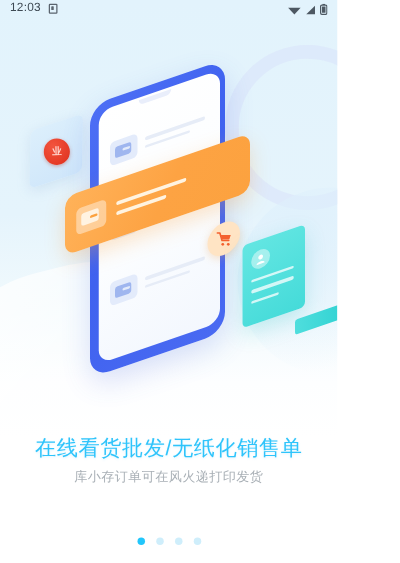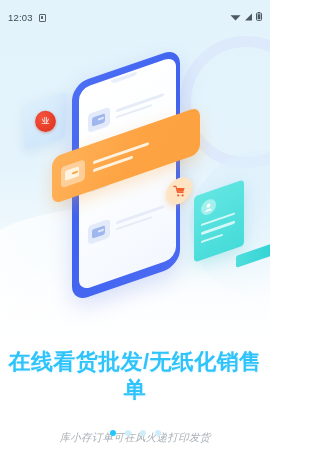--- a/index.html
+++ b/index.html
@@ -32,21 +32,21 @@
     position:absolute; left:-30px; bottom:120px;
     width:200px; height:120px;
     background:linear-gradient(145deg, rgba(255,255,255,.85), rgba(255,255,255,0));
     transform:rotate(-14deg);
     border-radius:40% 60% 50% 50%;
   }
 
   
   .statusbar {
     position:absolute; top:0; left:0; right:0; height:18px;
-    display:flex; align-items:flex-start; justify-content:space-between;
+    display:flex; align-items:flex-end; justify-content:space-between;
     padding:12px 8px;
     font-size:9px; color:#4a5560; letter-spacing:.2px;
   }
   .sb-left { display:flex; align-items:center; gap:6px; }
   .sb-right { display:flex; align-items:center; gap:3px; }
   .clock { font-size:9.5px; color:#3e4a54; }
   .mini-sq {
     width:7px; height:8px; border:1.2px solid #5a646e; border-radius:1px;
     position:relative;
   }
@@ -221,27 +221,27 @@
     transform:skewY(-19deg);
     border-radius:2px 0 0 2px;
   }
 
   
   .captions {
     position:absolute; left:0; right:0; top:348px;
     text-align:center;
   }
   .headline {
-    font-size:22px; font-weight:bold; color:#2ec4fb;
+    font-size:17px; font-weight:normal; color:#2ec4fb;
     letter-spacing:.4px; line-height:1.25;
     text-shadow:0 1px 2px rgba(60,190,250,.18);
   }
   .subline {
-    margin-top:28px;
-    font-size:10.5px; color:#a9b0b6; letter-spacing:.3px;font-style:italic;
+    margin-top:6px;
+    font-size:10.5px; color:#a9b0b6; letter-spacing:.3px;
   }
 
   
   .dots {
     position:absolute; left:0; right:0; bottom:14px;
     display:flex; align-items:center; justify-content:center; gap:9px;
   }
   .dot { width:6px; height:6px; border-radius:50%; background:#cfeefb; }
   .dot.on { background:#22c6fb; }
 </style>

